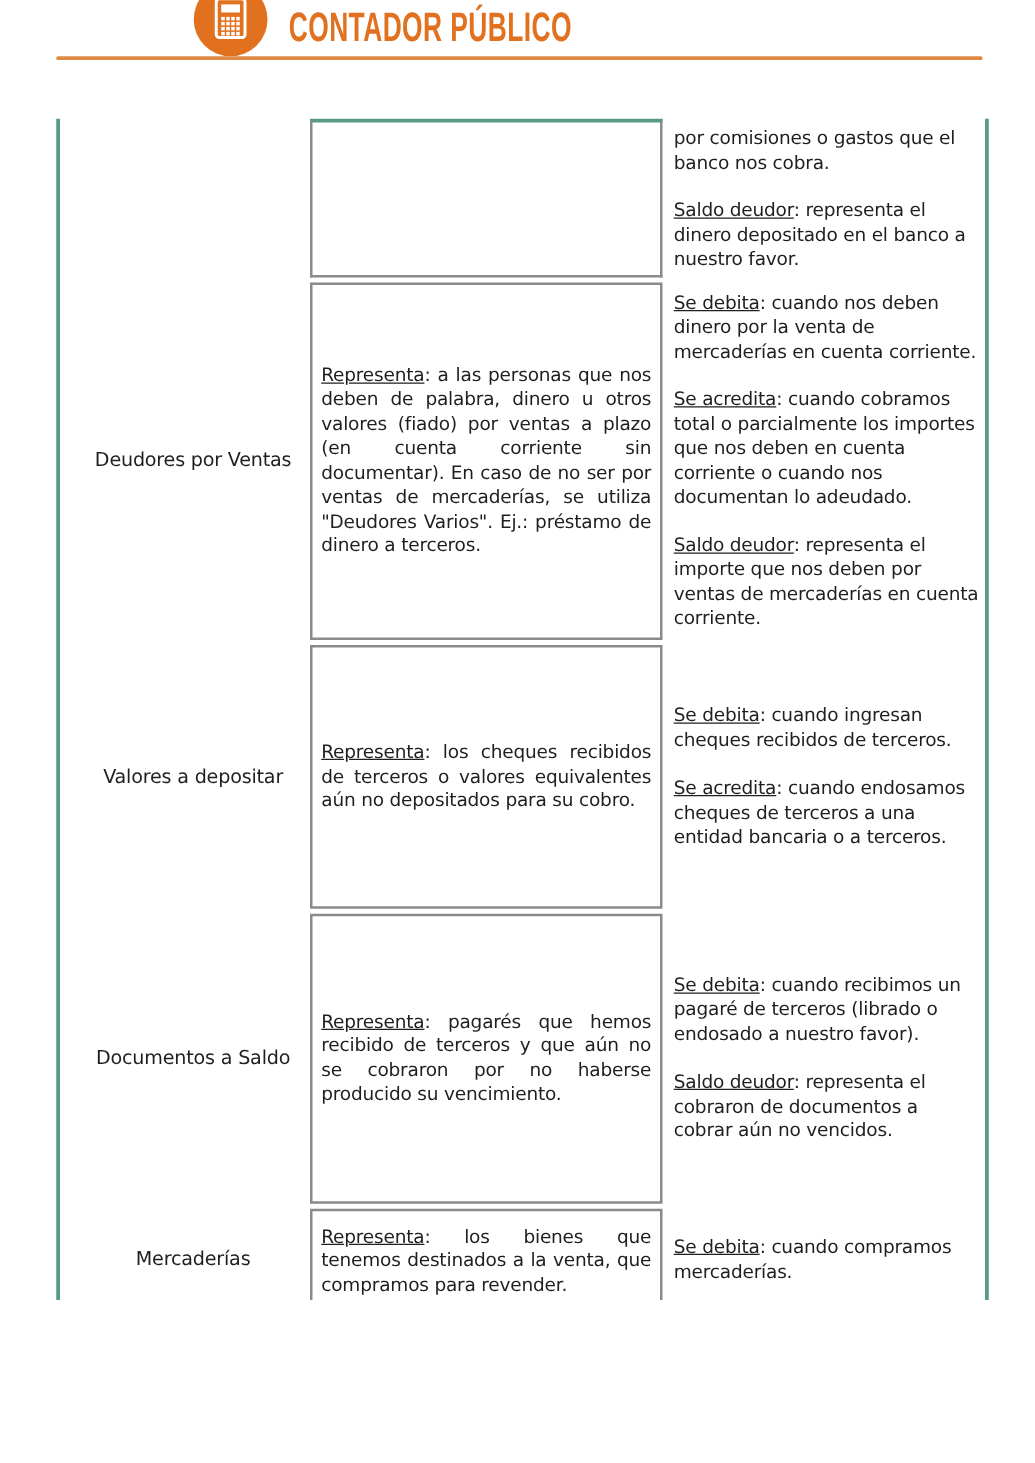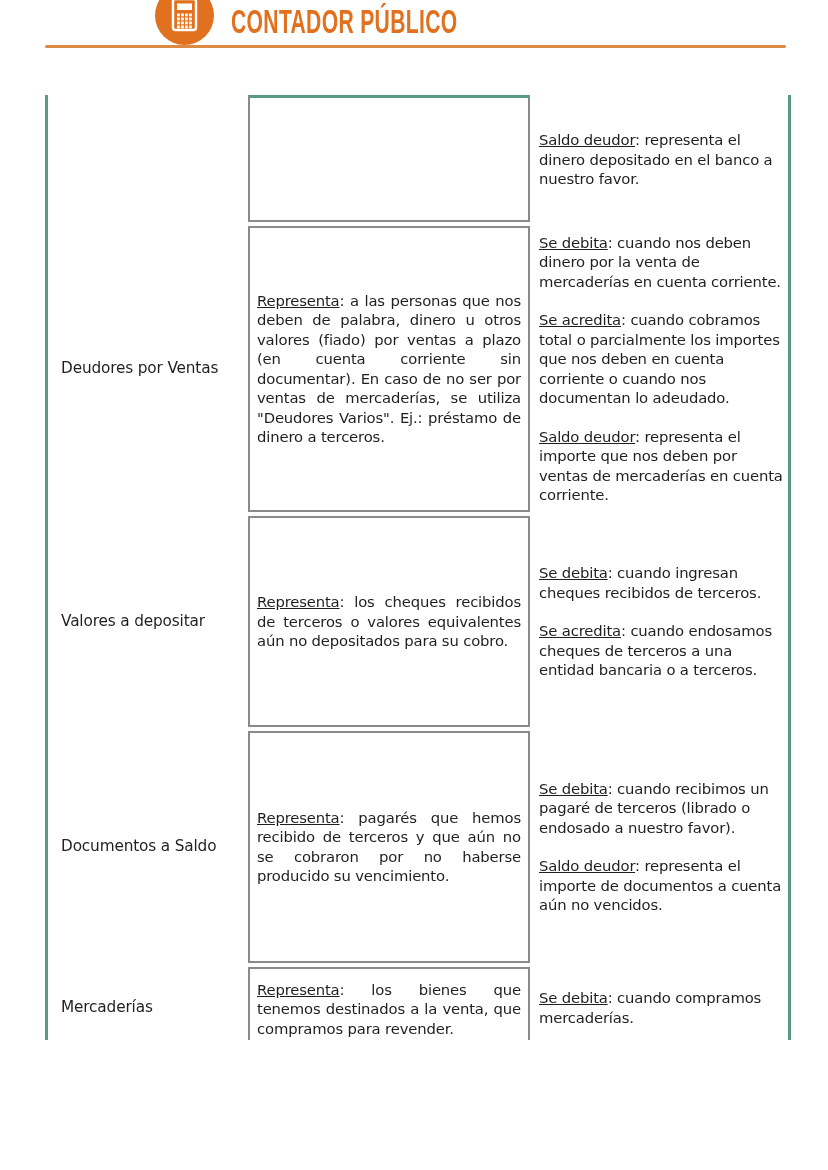--- a/index.html
+++ b/index.html
@@ -28,21 +28,21 @@
     border-left:3px solid #569B82;border-right:3px solid #569B82;border-bottom:3px solid #569B82;
     display:flex;flex-direction:column;
   }
   .trow{display:grid;grid-template-columns:200px 282px 1fr;}
   .row-1{height:130px;}
   .row-2{height:293px;}
   .row-3{height:217px;}
   .row-4{height:238px;}
   .row-5{flex:1;}
   .cell{box-sizing:border-box;font-size:14.8px;line-height:19.5px;letter-spacing:-0.15px;}
-  .account{display:flex;align-items:center;padding-left:13px;font-size:15.3px;}
+  .account{display:flex;align-items:center;padding-left:13px;font-size:15.3px;justify-content:center;}
   .midwrap{position:relative;}
   .midbox{
     box-sizing:border-box;height:calc(100% - 4px);margin:2px 0;
     border:2px solid #8A8A8A;padding:3px 7px;
     display:flex;flex-direction:column;justify-content:center;
   }
   .row-1 .midbox{margin-top:0;height:calc(100% - 2px);border-top:3px solid #569B82;}
   .row-5 .midbox{margin-bottom:16px;height:calc(100% - 2px);}
   .right{padding:4px 4px 4px 9px;display:flex;flex-direction:column;justify-content:center;}
   .para{margin:9.5px 0;}
@@ -88,20 +88,21 @@
   <div class="acct-table">
 
     <div class="trow row-1">
       <div class="cell account">
         <span></span>
       </div>
       <div class="cell midwrap">
         <div class="midbox"></div>
       </div>
       <div class="cell right">
+        <p class="para"><span class="lead"></span><span>por comisiones o gastos que el banco nos cobra.</span></p>
         <p class="para"><span class="lead">Saldo deudor</span><span>: representa el dinero depositado en el banco a nuestro favor.</span></p>
       </div>
     </div>
 
     <div class="trow row-2">
       <div class="cell account">
         <span>Deudores por Ventas</span>
       </div>
       <div class="cell midwrap">
         <div class="midbox">
@@ -134,21 +135,21 @@
       <div class="cell account">
         <span>Documentos a Saldo</span>
       </div>
       <div class="cell midwrap">
         <div class="midbox">
           <p class="para justify"><span class="lead">Representa</span><span>: pagarés que hemos recibido de terceros y que aún no se cobraron por no haberse producido su vencimiento.</span></p>
         </div>
       </div>
       <div class="cell right">
         <p class="para"><span class="lead">Se debita</span><span>: cuando recibimos un pagaré de terceros (librado o endosado a nuestro favor).</span></p>
-        <p class="para"><span class="lead">Saldo deudor</span><span>: representa el importe de documentos a cuenta aún no vencidos.</span></p>
+        <p class="para"><span class="lead">Saldo deudor</span><span>: representa el cobraron de documentos a cobrar aún no vencidos.</span></p>
       </div>
     </div>
 
     <div class="trow row-5">
       <div class="cell account">
         <span>Mercaderías</span>
       </div>
       <div class="cell midwrap">
         <div class="midbox">
           <p class="para justify"><span class="lead">Representa</span><span>: los bienes que tenemos destinados a la venta, que compramos para revender.</span></p>

